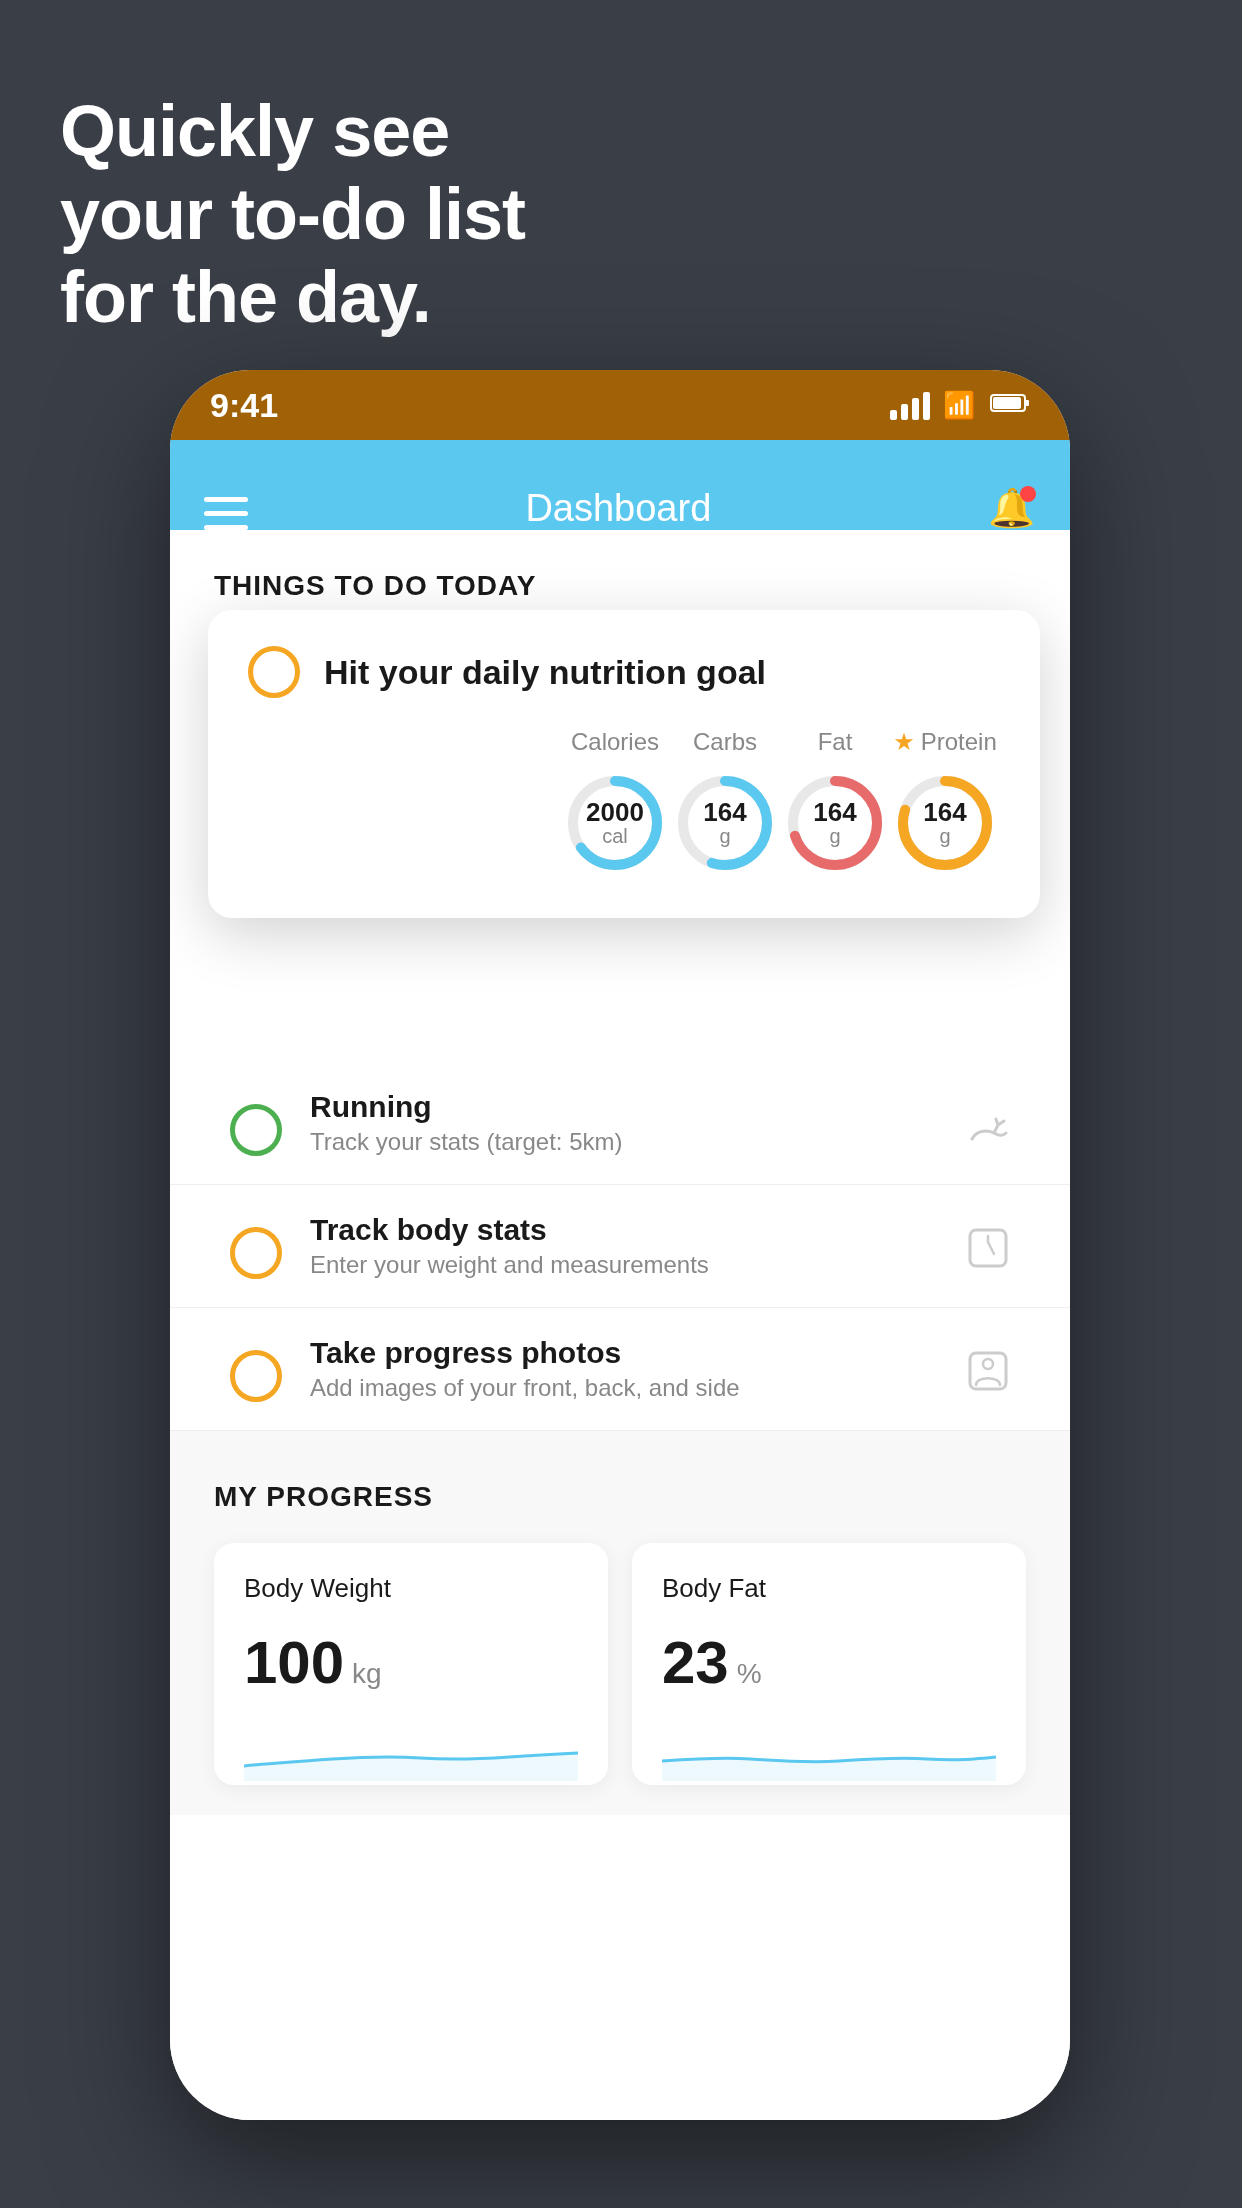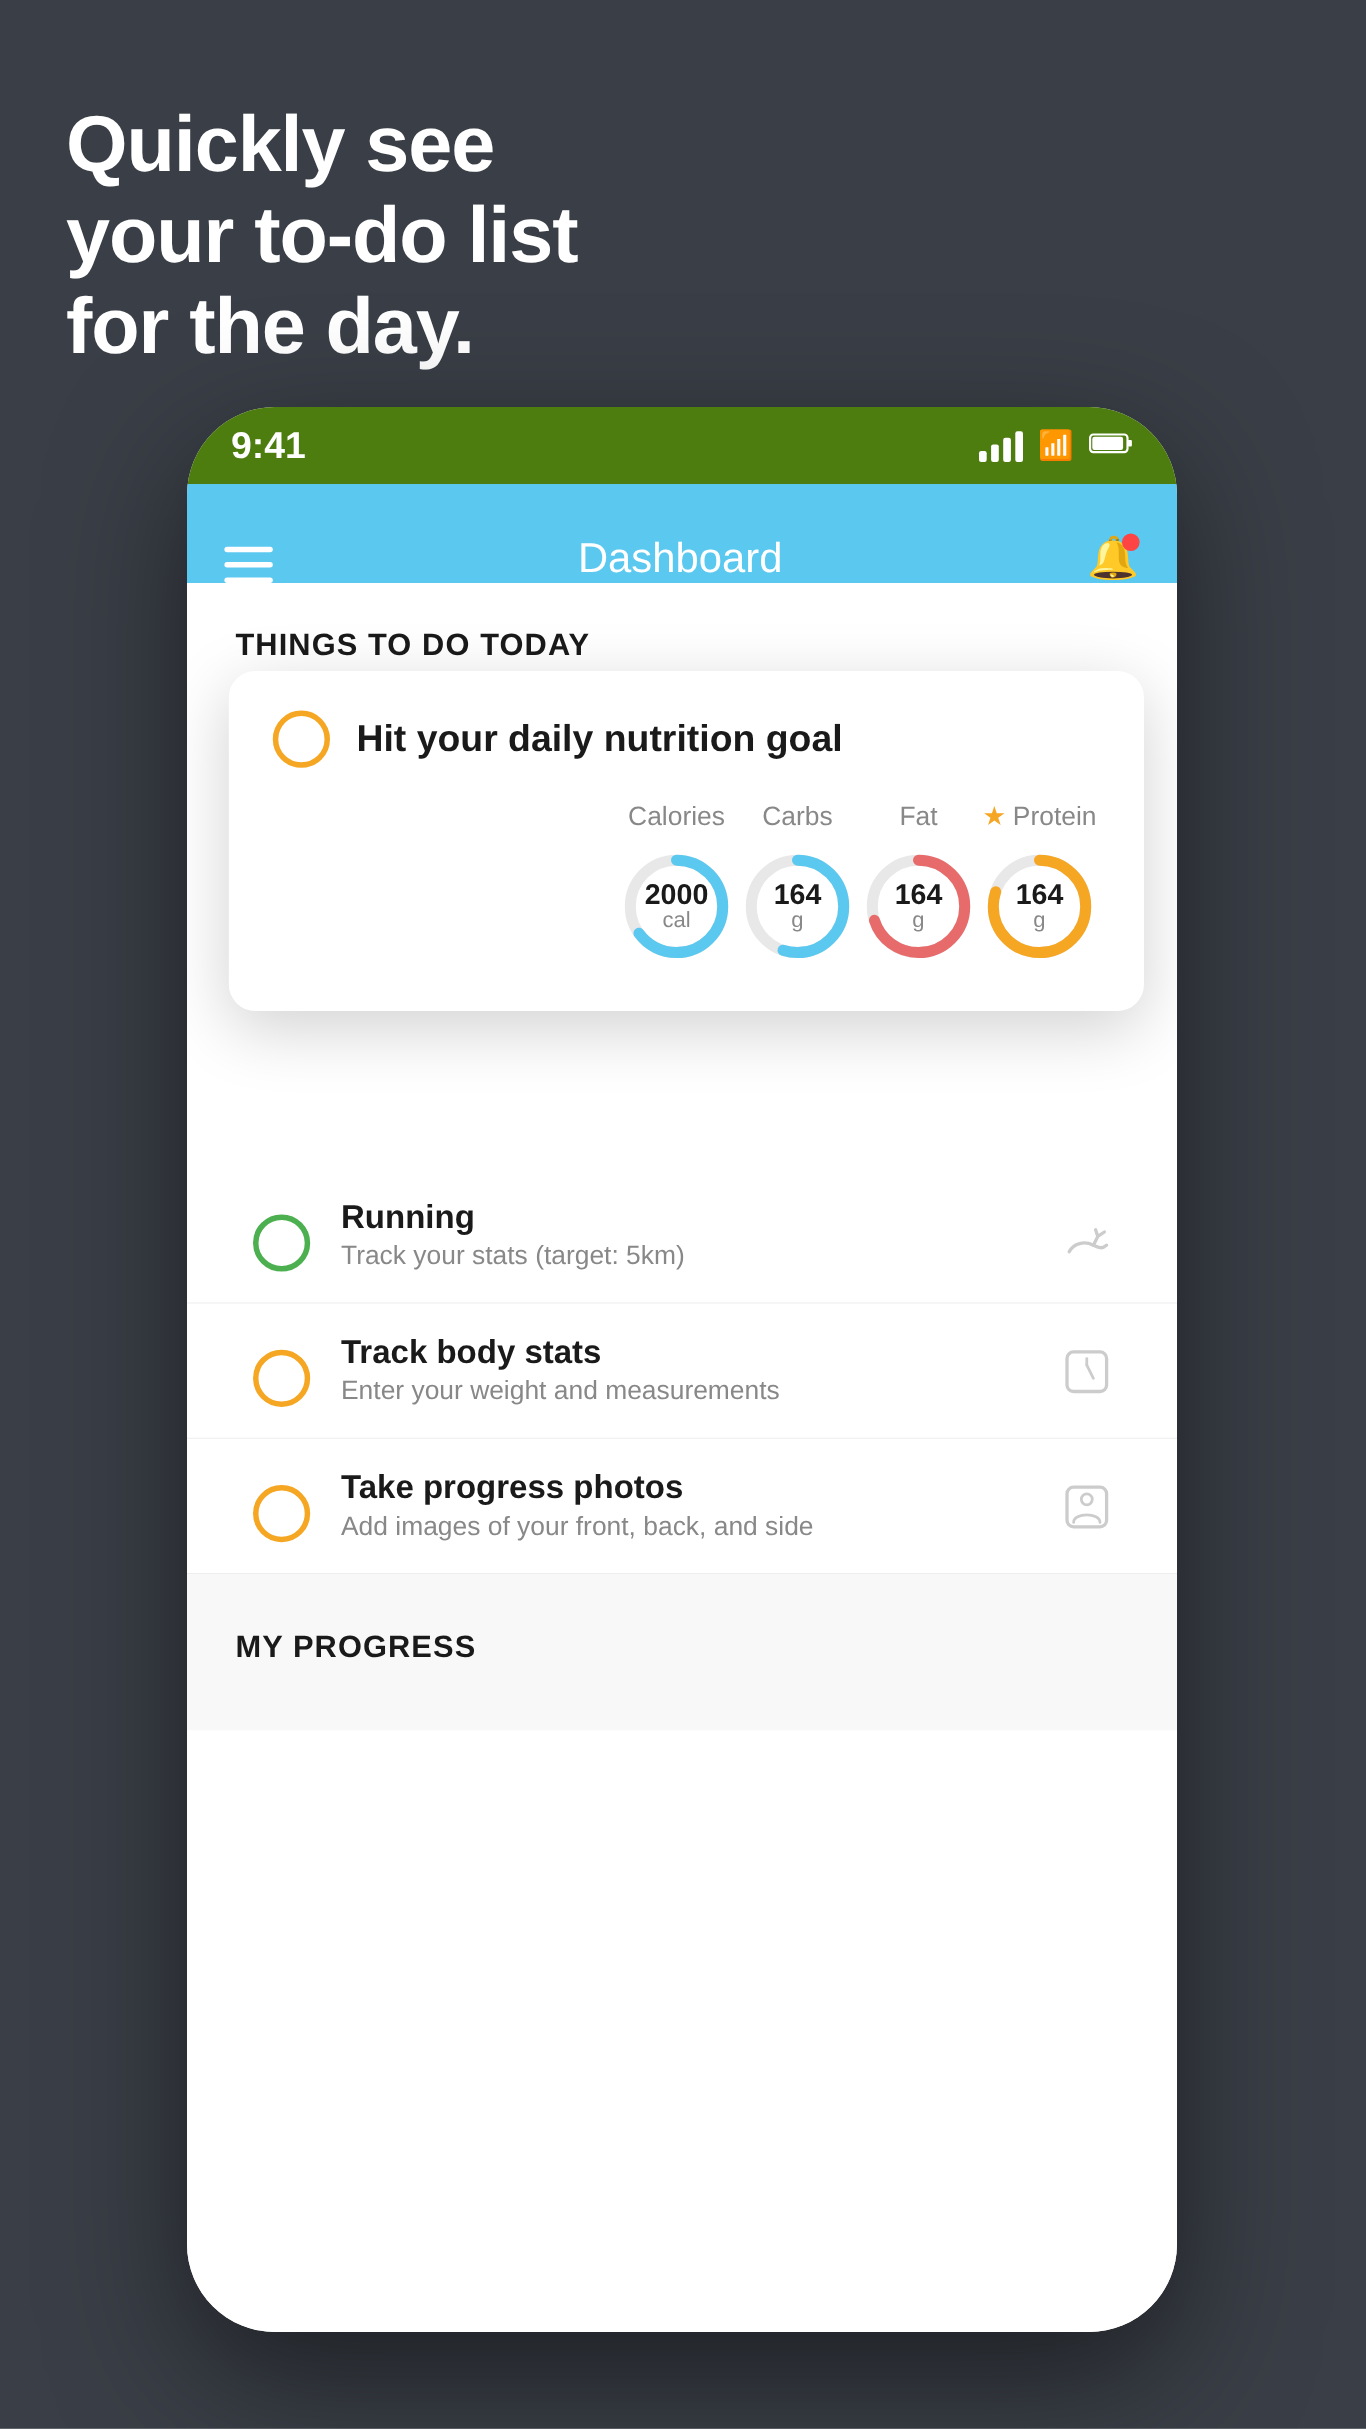--- a/index.html
+++ b/index.html
@@ -32,21 +32,21 @@
       width: 900px;
       height: 1750px;
       background: #f0f0f0;
       border-radius: 80px;
       overflow: hidden;
       box-shadow: 0 40px 120px rgba(0,0,0,0.5);
     }
 
     
     .status-bar {
-      background: #4d7c0f;
+      background: #a16207;
       height: 70px;
       display: flex;
       align-items: center;
       justify-content: space-between;
       padding: 0 40px;
     }
     .status-time {
       color: #fff;
       font-size: 34px;
       font-weight: 600;
@@ -466,16 +466,43 @@
             <circle cx="22" cy="15" r="5" stroke="#ccc" stroke-width="2.5"></circle>
             <path d="M10 36 C10 27 34 27 34 36" stroke="#ccc" stroke-width="2.5" fill="none" stroke-linecap="round"></path>
           </svg>
         </span>
       </div>
 
     </div>
 
     <div class="progress-section">
       <div class="progress-header">MY PROGRESS</div>
+      <div class="progress-cards">
+
+        <div class="progress-card">
+          <div class="progress-card-title">Body Weight</div>
+          <div class="progress-value-row">
+            <span class="progress-value">100</span>
+            <span class="progress-unit">kg</span>
+          </div>
+          <svg class="sparkline" viewBox="0 0 340 60" preserveAspectRatio="none">
+            <path d="M0 45 C30 42 60 40 90 38 C120 36 150 35 180 37 C210 39 240 38 270 36 C300 34 320 33 340 32" fill="none" stroke="#5bc8f0" stroke-width="3"></path>
+            <path d="M0 45 C30 42 60 40 90 38 C120 36 150 35 180 37 C210 39 240 38 270 36 C300 34 320 33 340 32 L340 60 L0 60 Z" fill="rgba(91,200,240,0.1)"></path>
+          </svg>
+        </div>
+
+        <div class="progress-card">
+          <div class="progress-card-title">Body Fat</div>
+          <div class="progress-value-row">
+            <span class="progress-value">23</span>
+            <span class="progress-unit">%</span>
+          </div>
+          <svg class="sparkline" viewBox="0 0 340 60" preserveAspectRatio="none">
+            <path d="M0 40 C30 38 60 36 90 38 C120 40 150 42 180 40 C210 38 240 36 270 38 C300 40 320 38 340 36" fill="none" stroke="#5bc8f0" stroke-width="3"></path>
+            <path d="M0 40 C30 38 60 36 90 38 C120 40 150 42 180 40 C210 38 240 36 270 38 C300 40 320 38 340 36 L340 60 L0 60 Z" fill="rgba(91,200,240,0.1)"></path>
+          </svg>
+        </div>
+
+      </div>
     </div>
 
   </div>
 </div>
 
 </body></html>

